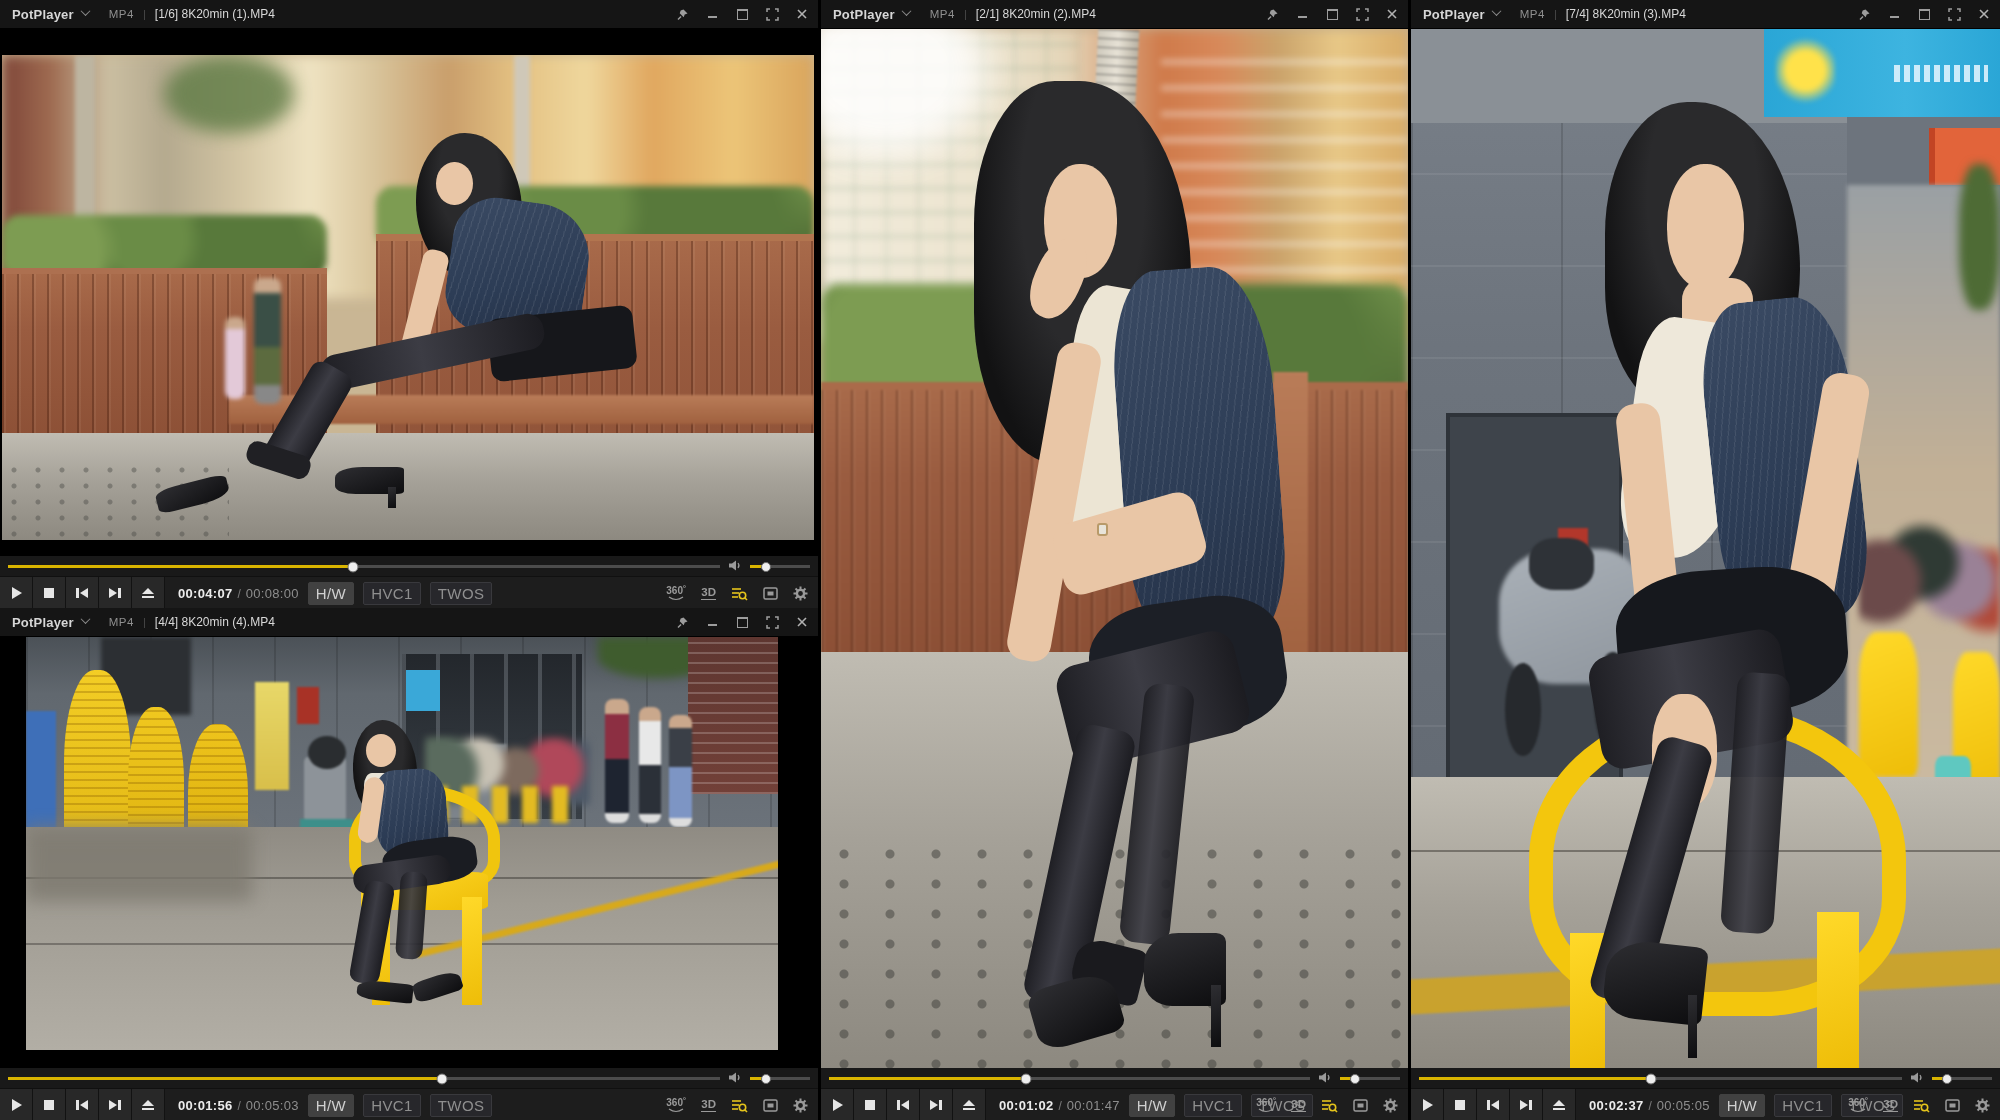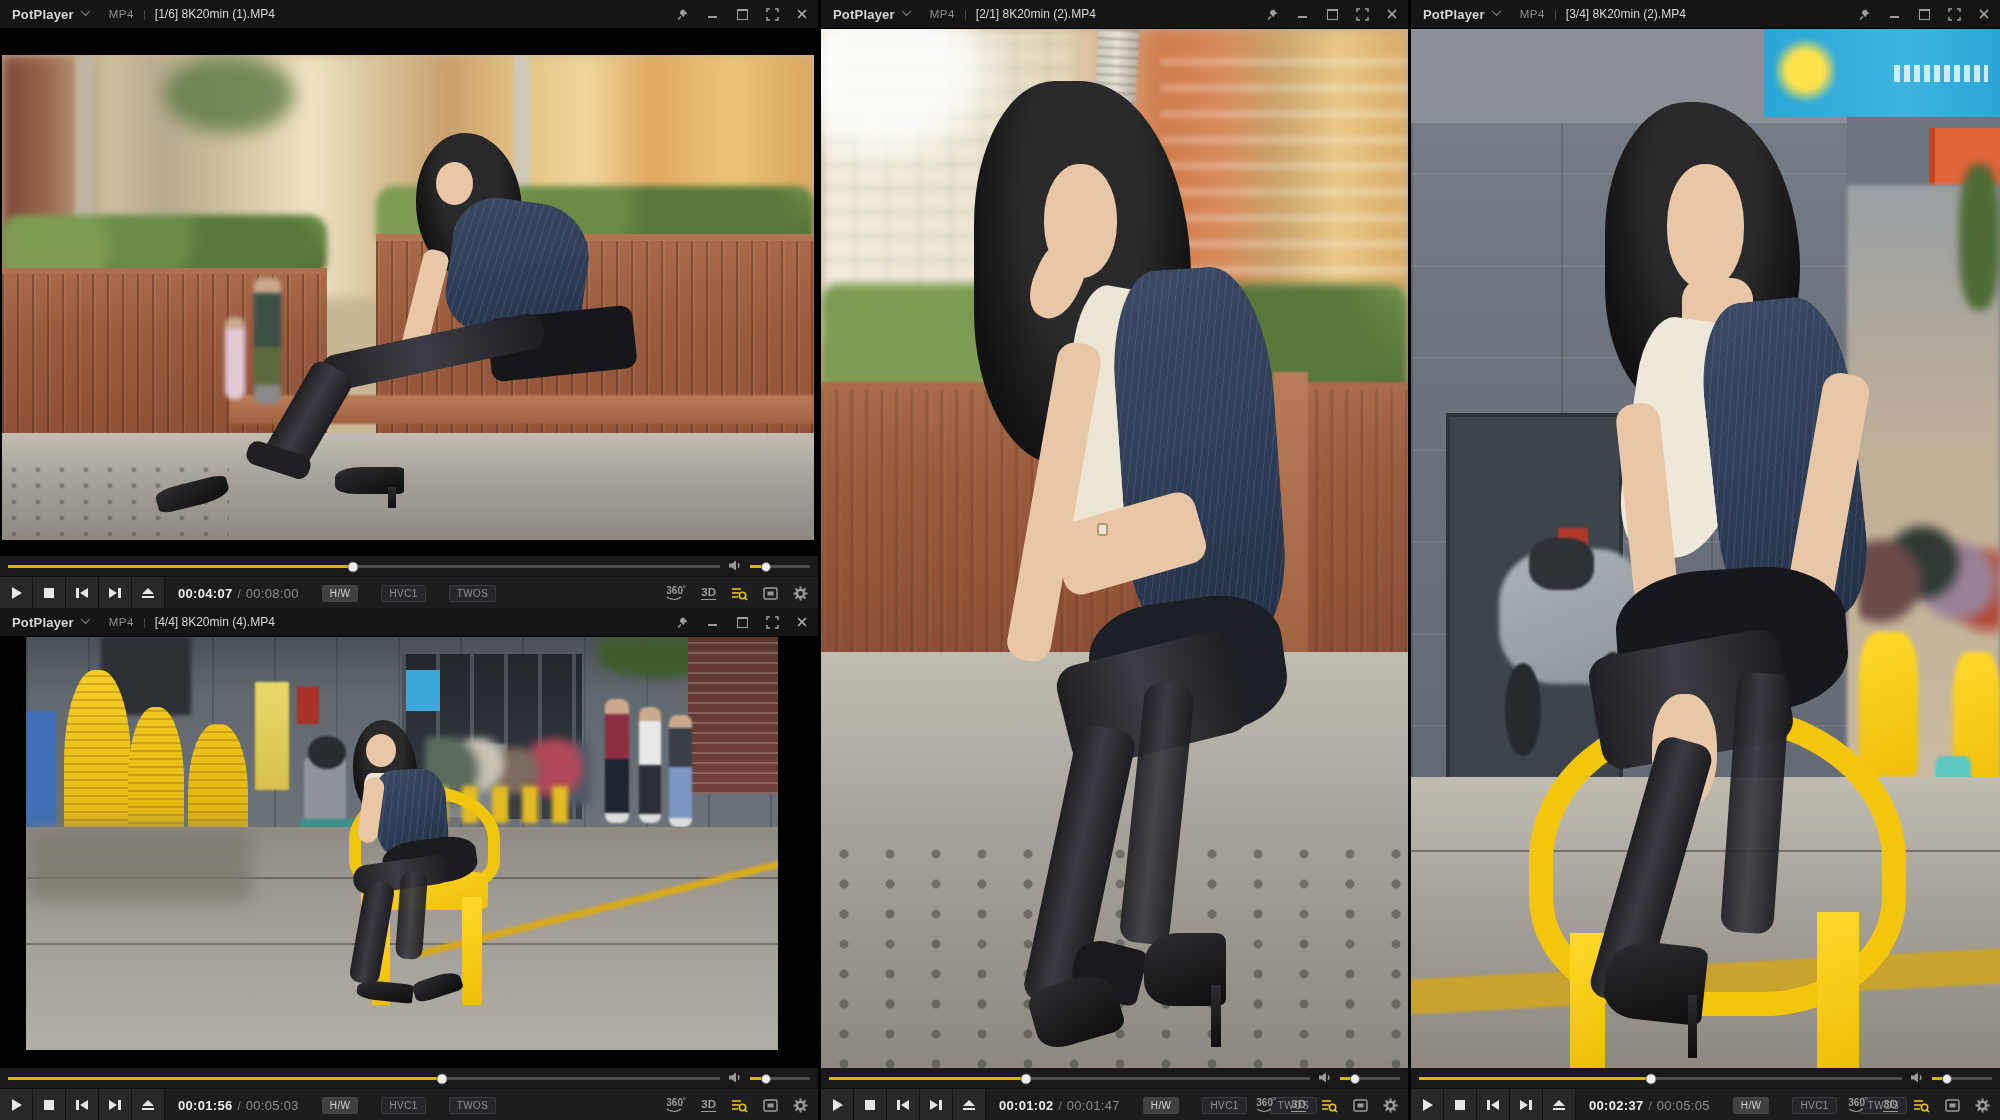--- a/index.html
+++ b/index.html
@@ -45,26 +45,26 @@
   .tri-r{width:0;height:0;border-top:5px solid transparent;border-bottom:5px solid transparent;
          border-left:8px solid #e6e6e6;}
   .i-eject{display:flex;flex-direction:column;align-items:center;gap:2px;}
   .tri-u{width:0;height:0;border-left:6px solid transparent;border-right:6px solid transparent;
          border-bottom:6px solid #e6e6e6;}
   .ebar{width:12px;height:2.5px;background:#e6e6e6;}
   .time{margin-left:13px;display:flex;align-items:baseline;white-space:nowrap;}
   .tcur{color:#ececec;font-size:13px;font-weight:bold;letter-spacing:.3px;}
   .tsep{color:#7d7d7d;font-size:12px;margin:0 5px;}
   .ttot{color:#8d8d8d;font-size:13px;letter-spacing:.3px;}
-  .badge{margin-left:23px;padding:2px 7px;font-size:10px;border-radius:2px;background:#27272b;
+  .badge{margin-left:9px;padding:2px 7px;font-size:15px;border-radius:2px;background:#27272b;
          color:#8f8f8f;border:1px solid #39393d;letter-spacing:.4px;}
   .badge.on{background:#414141;color:#cfcfcf;border-color:#414141;}
   .rgt{position:absolute;right:10px;top:0;height:100%;display:flex;align-items:center;gap:15px;}
   .r360{color:#9a9a9a;font-size:10px;font-weight:bold;display:flex;flex-direction:column;
-        align-items:flex-start;line-height:10px;}
+        align-items:center;line-height:10px;}
   .r3d{color:#9a9a9a;font-size:11.5px;font-weight:bold;border-bottom:1.5px solid #9a9a9a;
        padding-bottom:1px;}
   
   .vid{position:relative;flex:1 1 auto;background:#000;overflow:hidden;}
   .lbox{position:absolute;overflow:hidden;}
   .wood{background:
     repeating-linear-gradient(90deg, rgba(45,12,0,.28) 0 2px, rgba(255,235,210,.07) 2px 4px, rgba(0,0,0,0) 4px 15px),
     linear-gradient(180deg,#a86a4a 0,#9a5c40 30%,#8a4e34 100%);}
   .rail{background:linear-gradient(180deg,#b97c58,#a0613f);}
   .plants{background:
@@ -401,21 +401,21 @@
 </div>
 
 <div class="win" style="left:1411px;top:0;width:589px;height:1120px;">
   <div class="tb">
     <div class="tb-app">
       <span class="tb-name">PotPlayer</span>
       <span class="chev"></span>
     </div>
     <span class="tb-fmt">MP4</span>
     <span class="tb-sep">|</span>
-    <span class="tb-file">[3/4] 8K20min (2).MP4</span>
+    <span class="tb-file">[7/4] 8K20min (3).MP4</span>
     <div class="tb-ctrls">
       <span class="tbtn">
           <svg width="13" height="13" viewBox="0 0 13 13">
             <path d="M7.5 1.5l4 4-2.8 1-1 2.8-4-4 1-2.8z" fill="#9d9d9d"></path>
             <line x1="2" y1="11.5" x2="5" y2="8.5" stroke="#9d9d9d" stroke-width="1.4"></line>
           </svg>
         </span>
       <span class="tbtn">
           <span class="mini"></span>
         </span>

